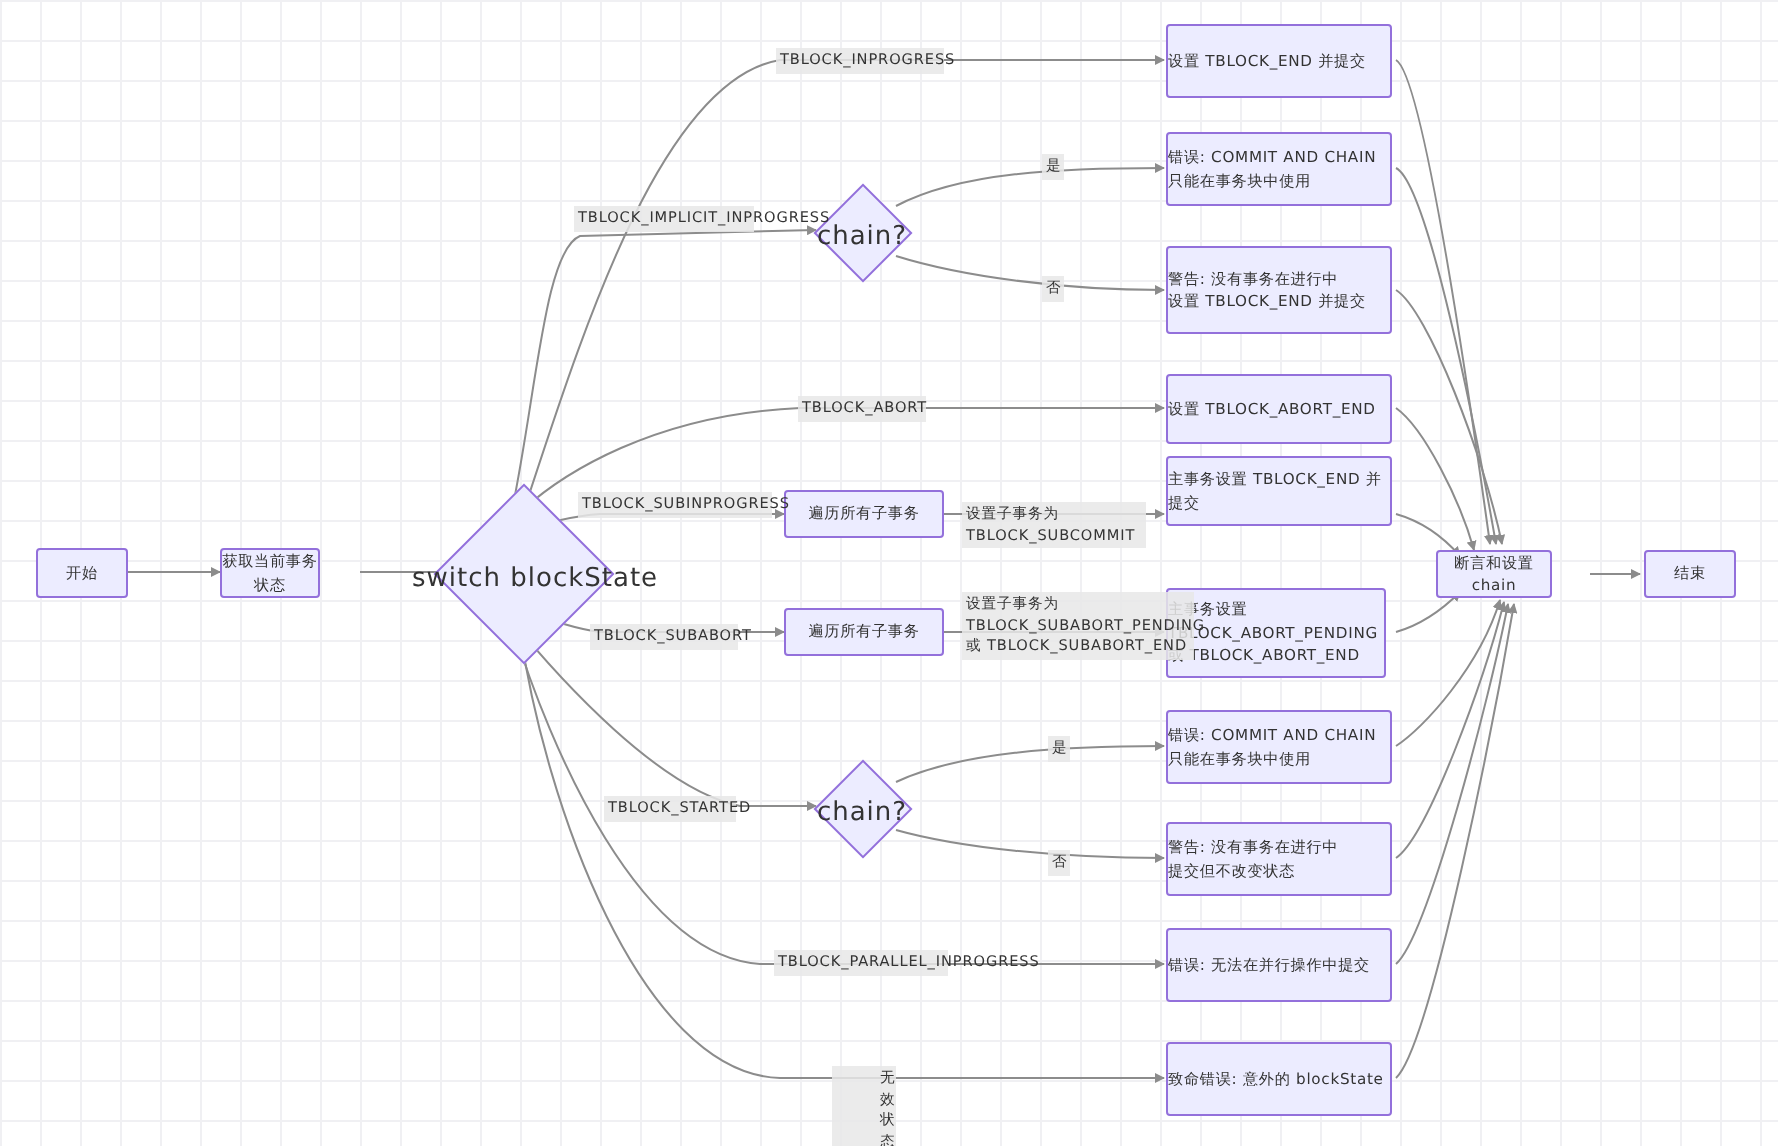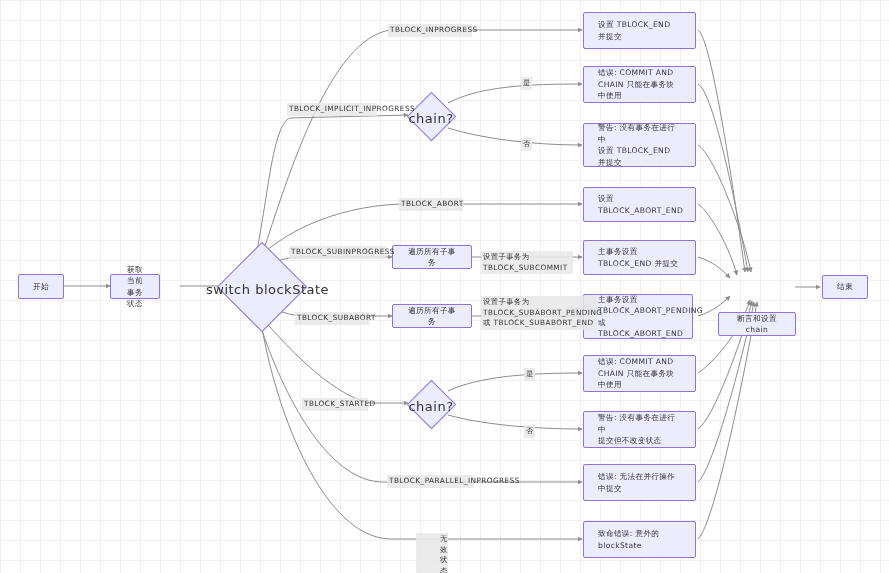--- a/index.html
+++ b/index.html
@@ -31,21 +31,21 @@
     box-sizing: border-box;
     background: #ECECFF;
     border: 1px solid #9370DB;
     border-radius: 2px;
     color: #333333;
     font-size: 7.6px;
     line-height: 11.5px;
     letter-spacing: 0.35px;
     display: flex;
     align-items: center;
-    padding: 3px 14px;
+    padding: 3px 0;
     z-index: 3;
   }
   .node.center { justify-content: center; text-align: center; }
   .node .txt { width: 100%; white-space: pre-line; }
   .diamond {
     position: absolute;
     background: #ECECFF;
     border: 1px solid #9370DB;
     transform: rotate(45deg);
     z-index: 2;
@@ -179,21 +179,21 @@
 
   <div class="node" style="left:583px; top:123px; width:113px; height:44px;">
     <span class="txt">警告: 没有事务在进行中
 设置 TBLOCK_END 并提交</span>
   </div>
 
   <div class="node" style="left:583px; top:187px; width:113px; height:35px;">
     <span class="txt">设置 TBLOCK_ABORT_END</span>
   </div>
 
-  <div class="node" style="left:583px; top:240px; width:113px; height:35px;">
+  <div class="node" style="left:583px; top:228px; width:113px; height:35px;">
     <span class="txt">主事务设置 TBLOCK_END 并提交</span>
   </div>
 
   <div class="node" style="left:583px; top:294px; width:110px; height:45px;">
     <span class="txt">主事务设置 TBLOCK_ABORT_PENDING
 或 TBLOCK_ABORT_END</span>
   </div>
 
   <div class="node" style="left:583px; top:355px; width:113px; height:37px;">
     <span class="txt">错误: COMMIT AND CHAIN 只能在事务块中使用</span>
@@ -205,21 +205,21 @@
   </div>
 
   <div class="node" style="left:583px; top:464px; width:113px; height:37px;">
     <span class="txt">错误: 无法在并行操作中提交</span>
   </div>
 
   <div class="node" style="left:583px; top:521px; width:113px; height:37px;">
     <span class="txt">致命错误: 意外的 blockState</span>
   </div>
 
-  <div class="node center" style="left:718px; top:275px; width:78px; height:24px;margin-top:37px;">
+  <div class="node center" style="left:718px; top:275px; width:58px; height:24px;">
     <span class="txt">断言和设置 chain</span>
   </div>
 
   <div class="node center" style="left:822px; top:275px; width:46px; height:24px;">
     <span class="txt">结束</span>
   </div>
 
   <div class="edge-label" style="left:388px; top:24px; width:84px;">TBLOCK_INPROGRESS</div>
 
   <div class="edge-label" style="left:287px; top:103px; width:90px;">TBLOCK_IMPLICIT_INPROGRESS</div>

